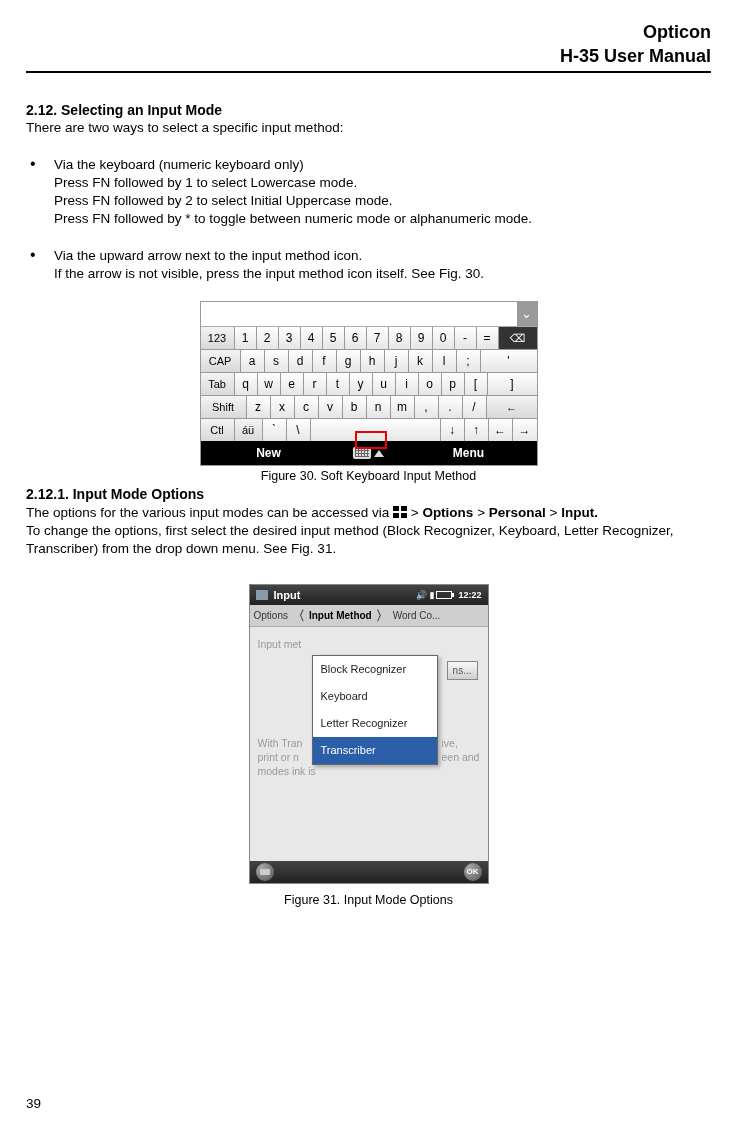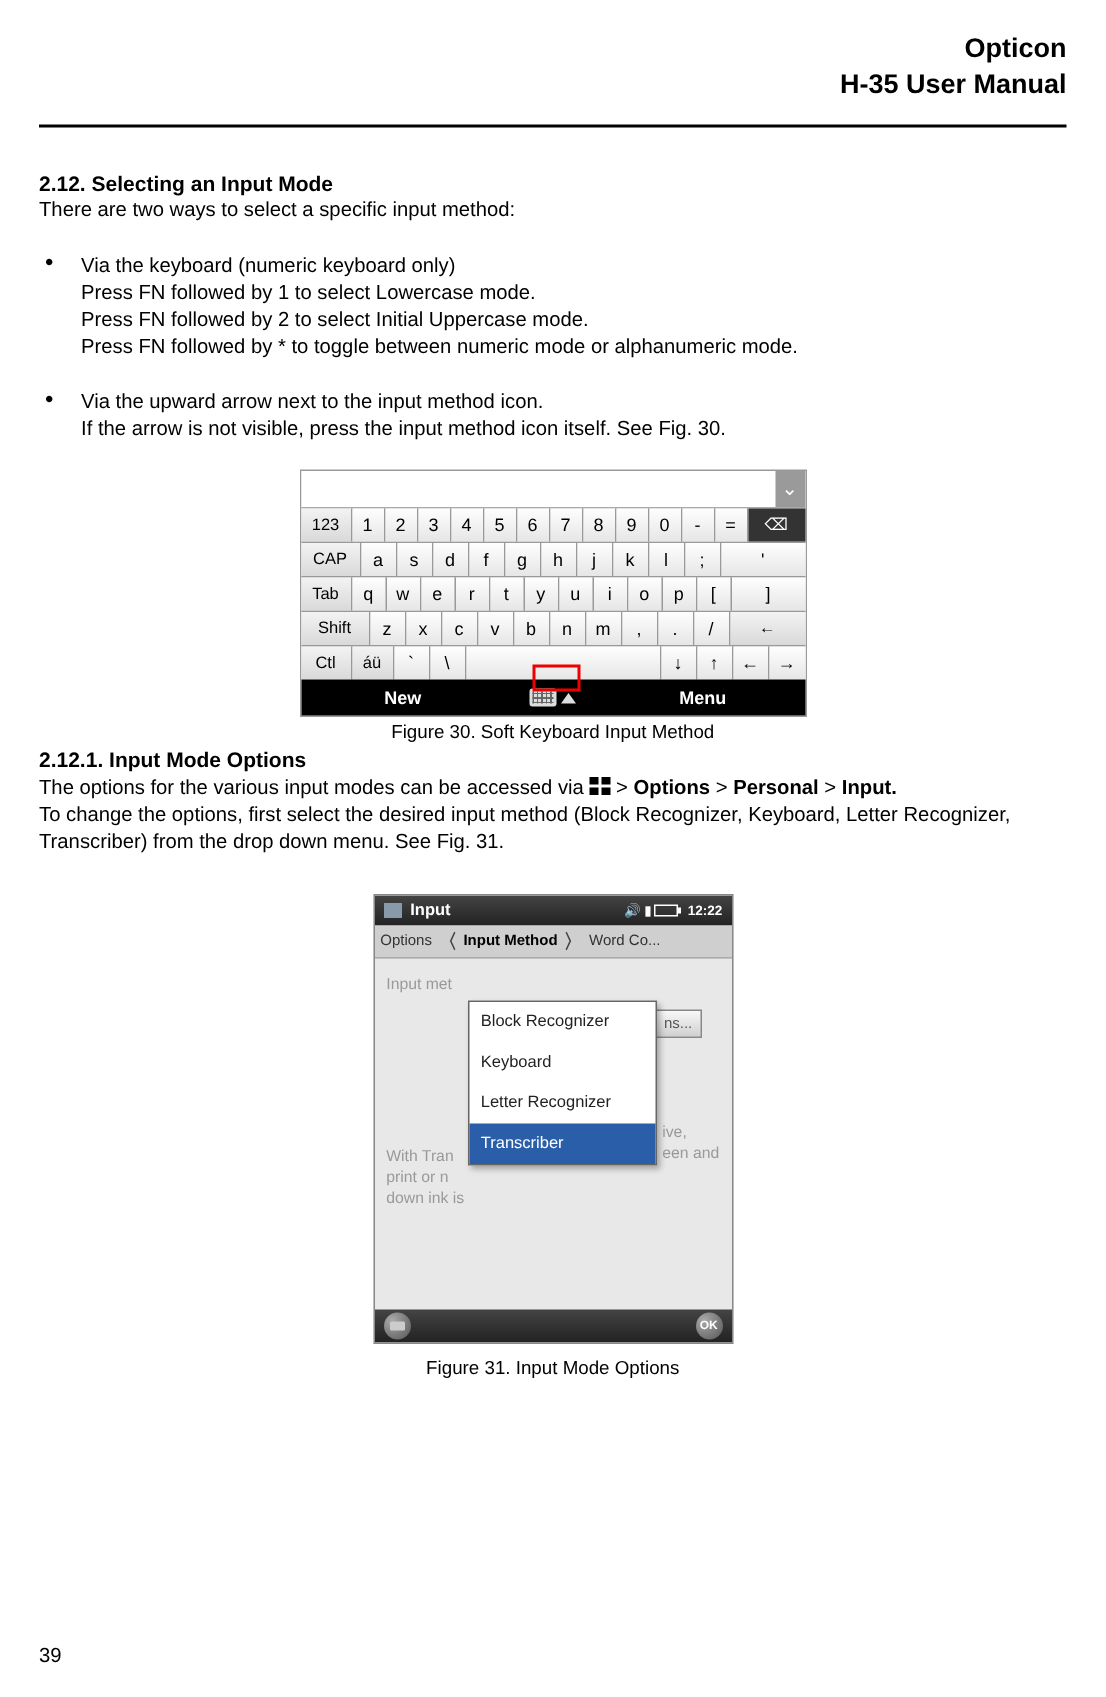--- a/index.html
+++ b/index.html
@@ -10,21 +10,21 @@
     width: 737px;
     height: 1131px;
     padding: 20px 26px 18px 26px;
     position: relative;
     line-height: 1.35;
   }
   .header {
     text-align: right;
     font-weight: bold;
     border-bottom: 2px solid #000;
-    padding-bottom: 14px;
+    padding-bottom: 2px;
     margin-bottom: 28px;
   }
   .header .line1 { font-size: 18px; }
   .header .line2 { font-size: 18px; }
   .section-title { font-weight: bold; font-size: 14px; }
   .subsection-title { font-weight: bold; font-size: 14px; }
   .body-text { font-size: 13.5px; }
   .bullet-block { margin-top: 18px; display: flex; }
   .bullet-dot { width: 28px; padding-left: 4px; font-size: 16px; line-height: 1; }
   .bullet-content { flex: 1; }
@@ -59,28 +59,28 @@
   .fig31 .titlebar .flag { display: inline-block; width: 12px; height: 10px; background: #89a; }
   .fig31 .titlebar .title { flex: 1; font-weight: bold; }
   .fig31 .titlebar .clock { font-size: 9px; font-weight: bold; }
   .fig31 .titlebar .stat { display: flex; gap: 2px; align-items: center; }
   .fig31 .titlebar .batt { width: 16px; height: 8px; border: 1px solid #fff; position: relative; }
   .fig31 .titlebar .batt::after { content: ""; position: absolute; right: -3px; top: 1px; width: 2px; height: 4px; background: #fff; }
   .fig31 .tabbar { height: 22px; background: #cfcfcf; display: flex; align-items: center; font-size: 10px; color: #333; padding: 0 4px; gap: 4px; border-bottom: 1px solid #aaa; }
   .fig31 .tabbar .arrow { font-weight: bold; color: #444; font-size: 13px; }
   .fig31 .mainarea { position: relative; padding: 10px 8px; color: #555; height: 236px; }
   .fig31 .faint { color: #999; filter: blur(0.4px); font-size: 10.5px; }
-  .fig31 .btn { position: absolute; right: 20px; top: 34px; background: linear-gradient(#f8f8f8,#d0d0d0); border: 1px solid #888; font-size: 10px; padding: 2px 5px; height: 19px; line-height: 14px; }
+  .fig31 .btn { position: absolute; right: 10px; top: 34px; background: linear-gradient(#f8f8f8,#d0d0d0); border: 1px solid #888; font-size: 10px; padding: 2px 5px; height: 19px; line-height: 14px; }
   .fig31 .dropdown { position: absolute; top: 28px; left: 62px; width: 126px; background: #fff; border: 1px solid #666; box-shadow: 2px 2px 4px rgba(0,0,0,0.3); font-size: 11px; }
   .fig31 .dropdown div { padding: 6px 8px; color: #222; }
   .fig31 .dropdown div.sel { background: #2a5ea8; color: #fff; }
   .fig31 .bottombar { position: absolute; bottom: 0; left: 0; right: 0; height: 22px; background: linear-gradient(#444,#222); display: flex; align-items: center; justify-content: space-between; padding: 0 6px; }
   .fig31 .circbtn { width: 18px; height: 18px; border-radius: 50%; background: radial-gradient(circle at 30% 30%, #aaa, #555); display: flex; align-items: center; justify-content: center; color: #fff; font-size: 8px; font-weight: bold; }
   .fig31 .circbtn.kbd::before { content: ""; width: 10px; height: 6px; background: #ccc; border-radius: 1px; display: block; }
-  .fig31 .paratext { position: absolute; left: 8px; top: 126px; right: 140px; line-height: 1.3; }
+  .fig31 .paratext { position: absolute; left: 8px; top: 110px; right: 140px; line-height: 1.3; }
 </style>
 </head>
 <body>
 
 <div class="header">
   <div class="line1">Opticon</div>
   <div class="line2">H-35 User Manual</div>
 </div>
 
 <div class="section-title">2.12. Selecting an Input Mode</div>
@@ -234,21 +234,21 @@
       <div class="btn">ns...</div>
       <div class="dropdown">
         <div>Block Recognizer</div>
         <div>Keyboard</div>
         <div>Letter Recognizer</div>
         <div class="sel">Transcriber</div>
       </div>
       <div class="paratext faint">
         <div>With Tran</div>
         <div>print or n</div>
-        <div>down ink is</div>
+        <div>modes ink is</div>
       </div>
       <div class="faint" style="position:absolute;left:192px;top:110px;line-height:1.3">
         <div>ive,</div>
         <div>een and</div>
       </div>
     </div>
     <div class="bottombar">
       <span class="circbtn kbd"></span>
       <span class="circbtn">OK</span>
     </div>

